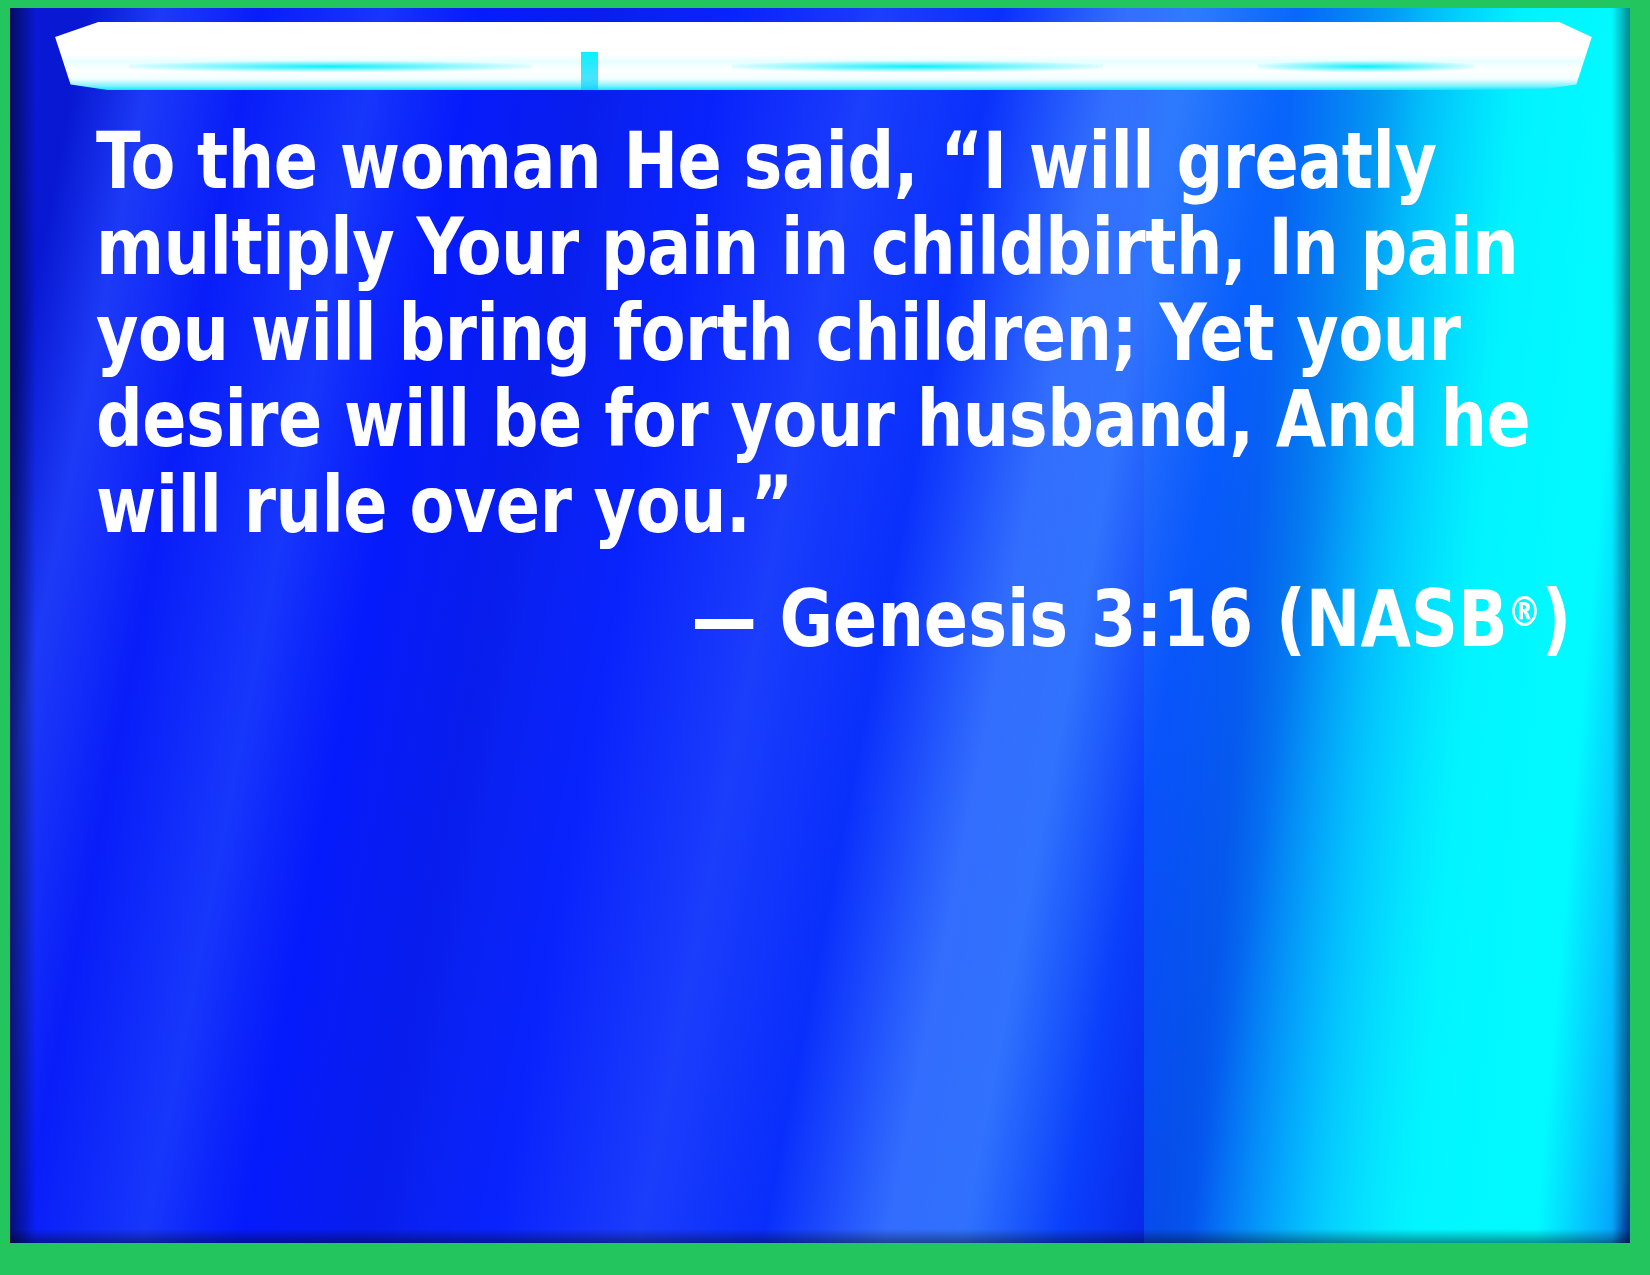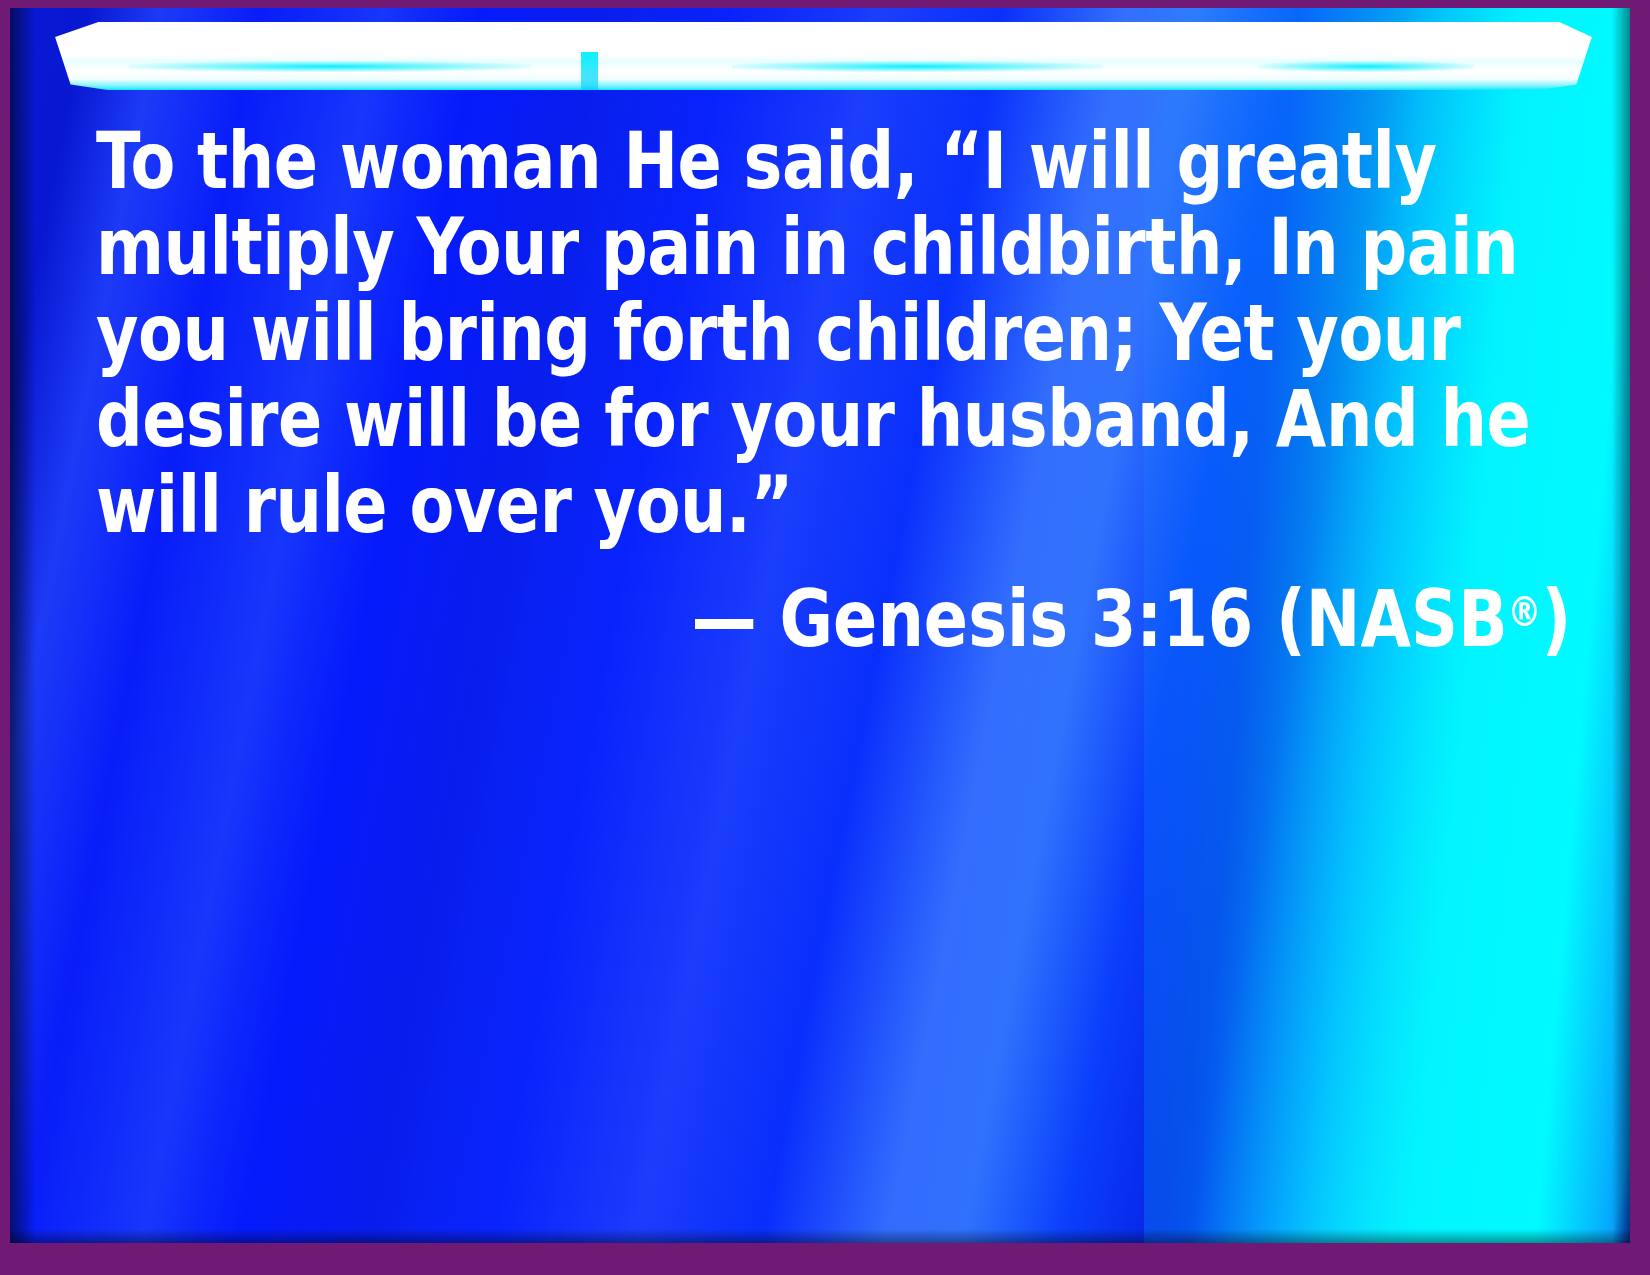--- a/index.html
+++ b/index.html
@@ -7,21 +7,21 @@
     margin: 0;
     padding: 0;
     background: #000000;
   }
 
   
   .slide {
     position: relative;
     width: 1650px;
     height: 1275px;
-    background: #701a75;
+    background: #22c55e;
     overflow: hidden;
     font-family: "Liberation Sans", "DejaVu Sans", sans-serif;
   }
 
   
   .panel {
     position: absolute;
     left: 10px;
     top: 8px;
     right: 20px;

